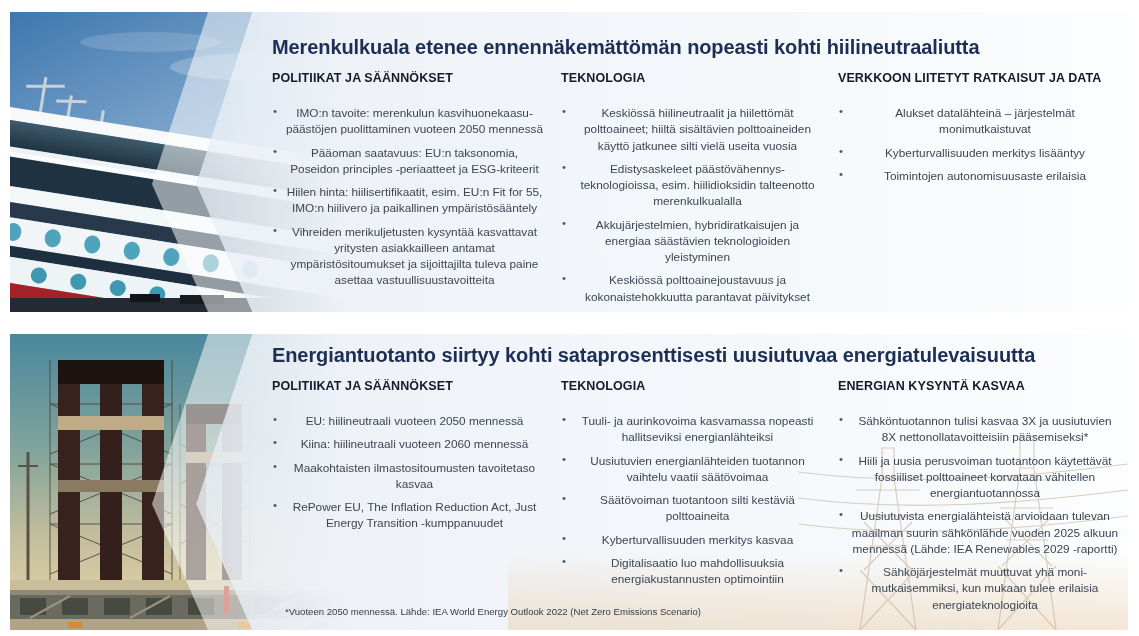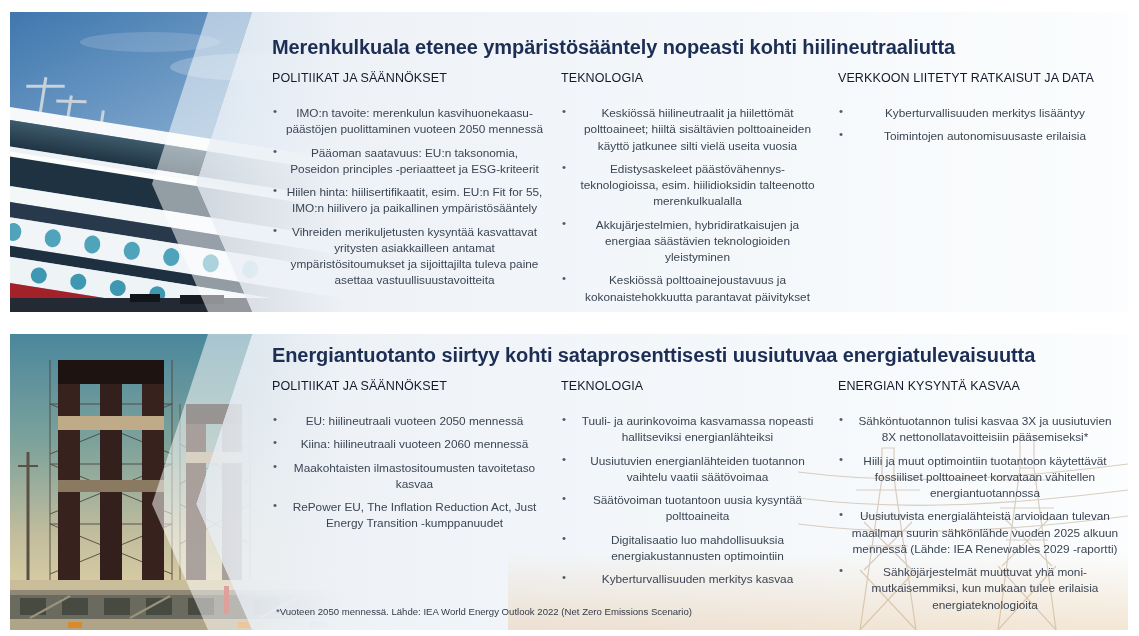--- a/index.html
+++ b/index.html
@@ -12,25 +12,25 @@
   .photo svg{display:block;}
   .chevrons{position:absolute;left:0;top:0;width:100%;height:100%;}
   .content{position:absolute;inset:0;}
   .panel-title{position:absolute;left:262px;margin:0;font-size:20px;font-weight:bold;
                color:#1d2e55;letter-spacing:-0.1px;white-space:nowrap;}
   #panel-maritime .panel-title{top:24px;}
   #panel-energy .panel-title{top:10px;text-align:right;}
   .cols{position:absolute;left:262px;display:grid;grid-template-columns:272px 260px 281px;column-gap:17px;}
   #panel-maritime .cols{top:59px;}
   #panel-energy .cols{top:45px;}
-  .col h2{margin:0;font-size:12.5px;font-weight:normal;color:#141a2b;letter-spacing:0.1px;}
+  .col h2{margin:0;font-size:12.5px;font-weight:bold;color:#141a2b;letter-spacing:0.1px;}
   .col ul{list-style:none;margin:20px 0 0 0;padding:0;}
   .col li{position:relative;padding-left:13px;margin-bottom:7px;font-size:11.8px;line-height:1.38;color:#3b4553;text-align:center;}
   .col li::before{content:"\2022";position:absolute;left:1px;top:-1px;color:#4d586a;font-size:11.5px;}
-  .footnote{position:absolute;left:266px;top:272px;font-size:9.6px;color:#333b48;}
+  .footnote{position:absolute;left:275px;top:272px;font-size:9.6px;color:#333b48;}
   .pylons{position:absolute;right:0;bottom:0;width:330px;height:210px;opacity:.55;}
   .warm-tint{position:absolute;right:0;bottom:0;width:620px;height:78px;
              background:linear-gradient(to top, rgba(226,178,118,0.30), rgba(226,178,118,0));}
 </style>
 </head>
 <body>
 
 <div class="canvas">
 
   <section class="panel" id="panel-maritime">
@@ -101,21 +101,21 @@
           <stop offset="0" stop-color="#ecf1f7" stop-opacity="0.86"></stop>
           <stop offset="0.16" stop-color="#eef2f7" stop-opacity="1"></stop>
           <stop offset="1" stop-color="#fbfdfe" stop-opacity="1"></stop>
         </linearGradient>
       </defs>
       <polygon points="198,0 142,172 198,300 242,300 186,172 242,0" fill="rgba(255,255,255,0.52)"></polygon>
       <polygon points="242,0 186,172 242,300 1118,300 1118,0" fill="url(#panelbg1)"></polygon>
     </svg>
 
     <div class="content">
-      <h1 class="panel-title">Merenkulkuala etenee ympäristösääntely nopeasti kohti hiilineutraaliutta</h1>
+      <h1 class="panel-title">Merenkulkuala etenee ennennäkemättömän nopeasti kohti hiilineutraaliutta</h1>
       <div class="cols">
         <div class="col">
           <h2>POLITIIKAT JA SÄÄNNÖKSET</h2>
           <ul>
               <li>IMO:n tavoite: merenkulun kasvihuonekaasu-päästöjen puolittaminen vuoteen 2050 mennessä</li>
               <li>Pääoman saatavuus: EU:n taksonomia, Poseidon principles -periaatteet ja ESG-kriteerit</li>
               <li>Hiilen hinta: hiilisertifikaatit, esim. EU:n Fit for 55, IMO:n hiilivero ja paikallinen ympäristösääntely</li>
               <li>Vihreiden merikuljetusten kysyntää kasvattavat yritysten asiakkailleen antamat ympäristösitoumukset ja sijoittajilta tuleva paine asettaa vastuullisuustavoitteita</li>
             </ul>
         </div>
@@ -124,20 +124,21 @@
           <ul>
               <li>Keskiössä hiilineutraalit ja hiilettömät polttoaineet; hiiltä sisältävien polttoaineiden käyttö jatkunee silti vielä useita vuosia</li>
               <li>Edistysaskeleet päästövähennys-teknologioissa, esim. hiilidioksidin talteenotto merenkulkualalla</li>
               <li>Akkujärjestelmien, hybridiratkaisujen ja energiaa säästävien teknologioiden yleistyminen</li>
               <li>Keskiössä polttoainejoustavuus ja kokonaistehokkuutta parantavat päivitykset</li>
             </ul>
         </div>
         <div class="col">
           <h2>VERKKOON LIITETYT RATKAISUT JA DATA</h2>
           <ul>
+              <li>Alukset datalähteinä – järjestelmät monimutkaistuvat</li>
               <li>Kyberturvallisuuden merkitys lisääntyy</li>
               <li>Toimintojen autonomisuusaste erilaisia</li>
             </ul>
         </div>
       </div>
     </div>
   </section>
 
   <section class="panel" id="panel-energy">
 
@@ -257,30 +258,30 @@
               <li>Kiina: hiilineutraali vuoteen 2060 mennessä</li>
               <li>Maakohtaisten ilmastositoumusten tavoitetaso kasvaa</li>
               <li>RePower EU, The Inflation Reduction Act, Just Energy Transition -kumppanuudet</li>
             </ul>
         </div>
         <div class="col">
           <h2>TEKNOLOGIA</h2>
           <ul>
               <li>Tuuli- ja aurinkovoima kasvamassa nopeasti hallitseviksi energianlähteiksi</li>
               <li>Uusiutuvien energianlähteiden tuotannon vaihtelu vaatii säätövoimaa</li>
-              <li>Säätövoiman tuotantoon uusia kysyntää polttoaineita</li>
+              <li>Säätövoiman tuotantoon silti kestäviä polttoaineita</li>
+              <li>Kyberturvallisuuden merkitys kasvaa</li>
               <li>Digitalisaatio luo mahdollisuuksia energiakustannusten optimointiin</li>
-              <li>Kyberturvallisuuden merkitys kasvaa</li>
             </ul>
         </div>
         <div class="col">
           <h2>ENERGIAN KYSYNTÄ KASVAA</h2>
           <ul>
               <li>Sähköntuotannon tulisi kasvaa 3X ja uusiutuvien 8X nettonollatavoitteisiin pääsemiseksi*</li>
-              <li>Hiili ja muut optimointiin tuotantoon käytettävät fossiiliset polttoaineet korvataan vähitellen energiantuotannossa</li>
+              <li>Hiili ja uusia perusvoiman tuotantoon käytettävät fossiiliset polttoaineet korvataan vähitellen energiantuotannossa</li>
               <li>Uusiutuvista energialähteistä arvioidaan tulevan maailman suurin sähkönlähde vuoden 2025 alkuun mennessä (Lähde: IEA Renewables 2029 -raportti)</li>
               <li>Sähköjärjestelmät muuttuvat yhä moni-mutkaisemmiksi, kun mukaan tulee erilaisia energiateknologioita</li>
             </ul>
         </div>
       </div>
       <div class="footnote">*Vuoteen 2050 mennessä. Lähde: IEA World Energy Outlook 2022 (Net Zero Emissions Scenario)</div>
     </div>
   </section>
 
 </div>

